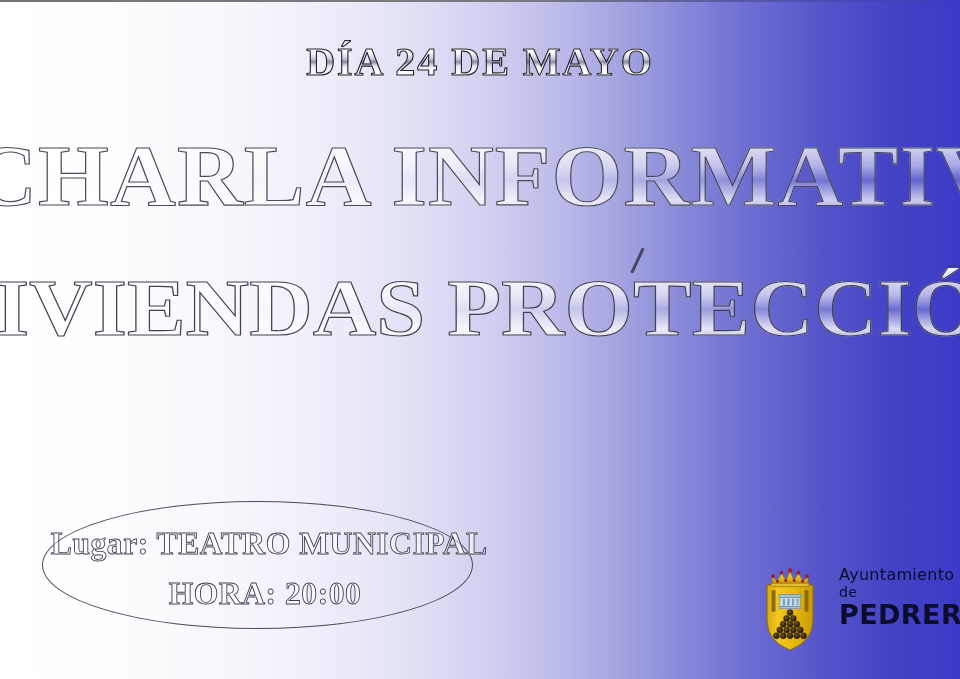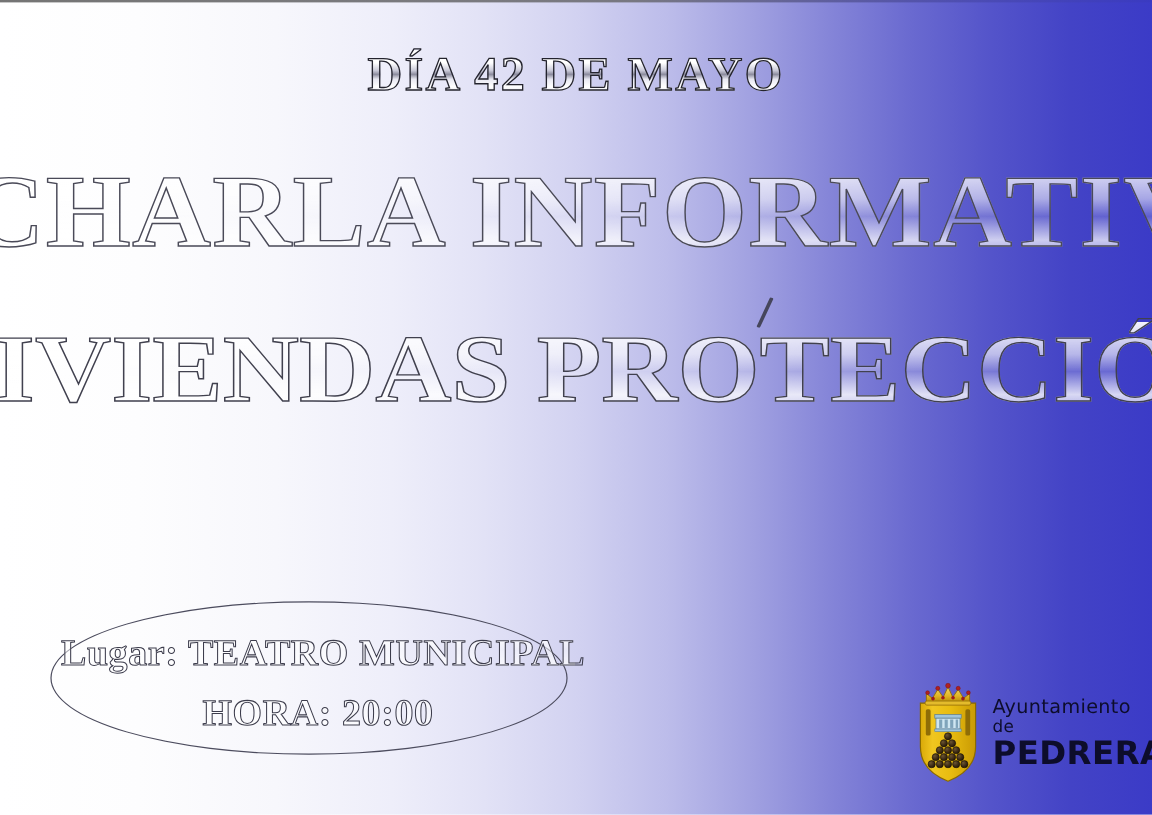--- a/index.html
+++ b/index.html
@@ -191,22 +191,22 @@
   }
 
   
   #logo {
     position: absolute;
     left: 760px;
     top: 563px;
     width: 190px;
     height: 92px;
     display: flex;
-    align-items: center;
-    gap: 7px;
+    align-items: flex-start;
+    gap: 19px;
   }
   #logo-shield-holder {
     width: 60px;
     height: 90px;
     flex: 0 0 60px;
     position: relative;
   }
   #logo-text {
     display: flex;
     flex-direction: column;
@@ -234,21 +234,21 @@
     margin-top: 2px;
   }
 </style>
 </head>
 <body>
 
 <div id="poster">
 
   <div id="top-rule"></div>
 
-  <div class="wa" id="date-line">DÍA 42 DE MAYO</div>
+  <div class="wa" id="date-line">DÍA 24 DE MAYO</div>
 
   <div class="wa" id="headline-1">CHARLA INFORMATIVA</div>
 
   <div id="headline-2-wrap">
     <span id="headline-2">VIVIENDAS PROTECCIÓN OFICIAL</span>
   </div>
   <div id="floating-accent"></div>
 
   <div id="venue-ellipse"></div>
 

